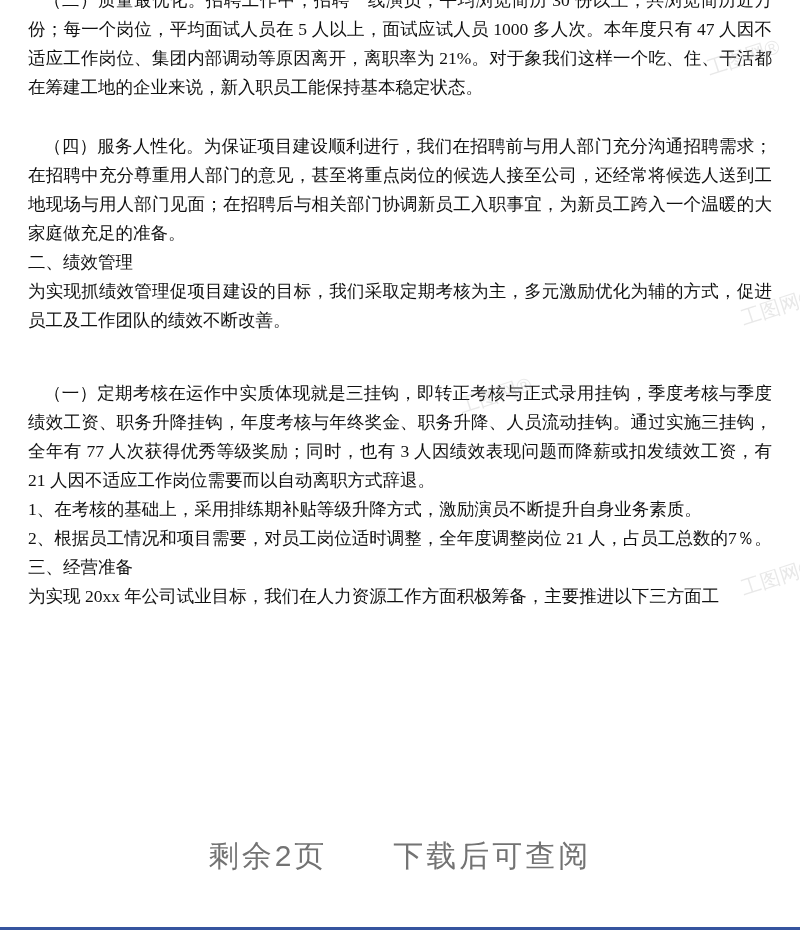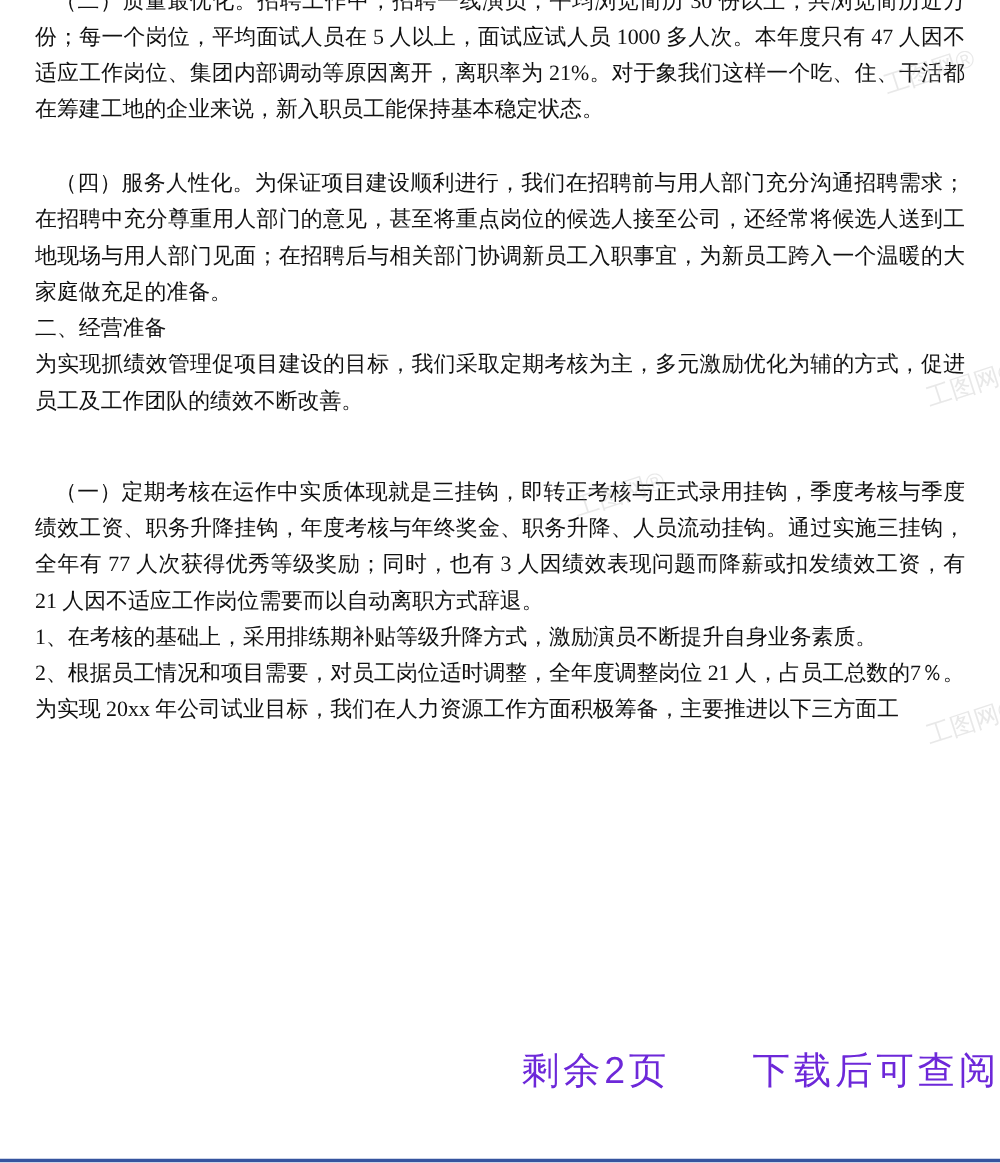--- a/index.html
+++ b/index.html
@@ -22,22 +22,22 @@
   }
   p.para { margin: 0; }
   p.indent { text-indent: 16px; }
   p.gap-s { margin-top: 18px; }
   p.gap-m { margin-top: 44px; }
   p.gap-l { margin-top: 30px; }
   .footer-notice {
     position: absolute;
     top: 836px; left: 0;
     width: 800px;
-    text-align: right;
-    color: #6d28d9;
+    text-align: center;
+    color: #737373;
     font-size: 30px;
     letter-spacing: 3px;
     font-family: "Liberation Sans", "DejaVu Sans", sans-serif;
   }
   .watermark {
     position: absolute;
     color: #9a9a9a;
     opacity: 0.22;
     font-size: 20px;
     transform: rotate(-18deg);
@@ -55,25 +55,26 @@
     width: 800px; height: 3px;
     background: #35549f;
   }
 </style>
 </head>
 <body>
 
 <div class="page">
   <p class="para indent">（二）质量最优化。招聘工作中，招聘一线演员，平均浏览简历 30 份以上，共浏览简历近万份；每一个岗位，平均面试人员在 5 人以上，面试应试人员 1000 多人次。本年度只有 47 人因不适应工作岗位、集团内部调动等原因离开，离职率为 21%。对于象我们这样一个吃、住、干活都在筹建工地的企业来说，新入职员工能保持基本稳定状态。</p>
   <p class="para indent gap-l">（四）服务人性化。为保证项目建设顺利进行，我们在招聘前与用人部门充分沟通招聘需求；在招聘中充分尊重用人部门的意见，甚至将重点岗位的候选人接至公司，还经常将候选人送到工地现场与用人部门见面；在招聘后与相关部门协调新员工入职事宜，为新员工跨入一个温暖的大家庭做充足的准备。</p>
-  <p class="para">二、经营准备</p>
+  <p class="para">二、绩效管理</p>
   <p class="para">为实现抓绩效管理促项目建设的目标，我们采取定期考核为主，多元激励优化为辅的方式，促进员工及工作团队的绩效不断改善。</p>
   <p class="para indent gap-m">（一）定期考核在运作中实质体现就是三挂钩，即转正考核与正式录用挂钩，季度考核与季度绩效工资、职务升降挂钩，年度考核与年终奖金、职务升降、人员流动挂钩。通过实施三挂钩，全年有 77 人次获得优秀等级奖励；同时，也有 3 人因绩效表现问题而降薪或扣发绩效工资，有 21 人因不适应工作岗位需要而以自动离职方式辞退。</p>
   <p class="para">1、在考核的基础上，采用排练期补贴等级升降方式，激励演员不断提升自身业务素质。</p>
   <p class="para">2、根据员工情况和项目需要，对员工岗位适时调整，全年度调整岗位 21 人，占员工总数的7％。</p>
+  <p class="para">三、经营准备</p>
   <p class="para">为实现 20xx 年公司试业目标，我们在人力资源工作方面积极筹备，主要推进以下三方面工</p>
 </div>
 
 <div class="watermark wm-1">工图网®</div>
 <div class="watermark wm-2">工图网®</div>
 <div class="watermark wm-3">工图网®</div>
 <div class="watermark wm-4">工图网®</div>
 
 <div class="footer-notice">剩余2页　　下载后可查阅</div>
 

